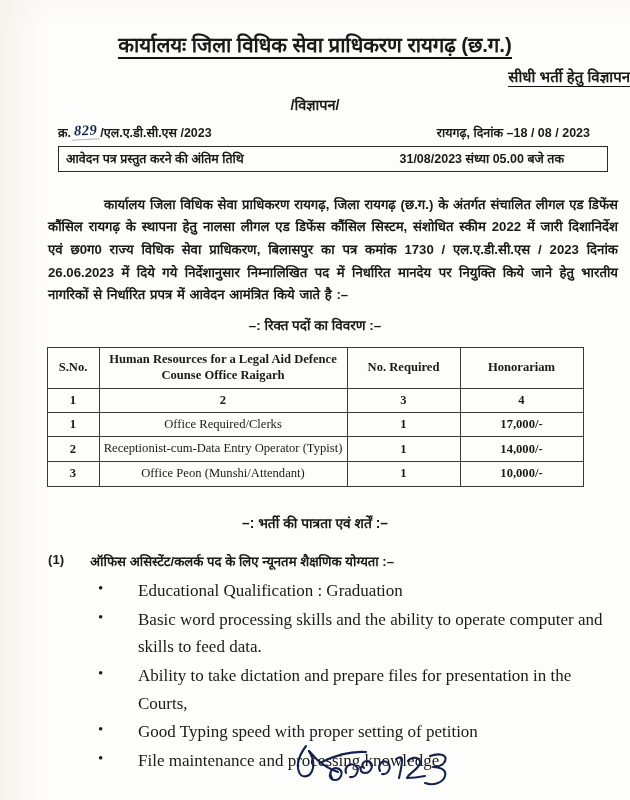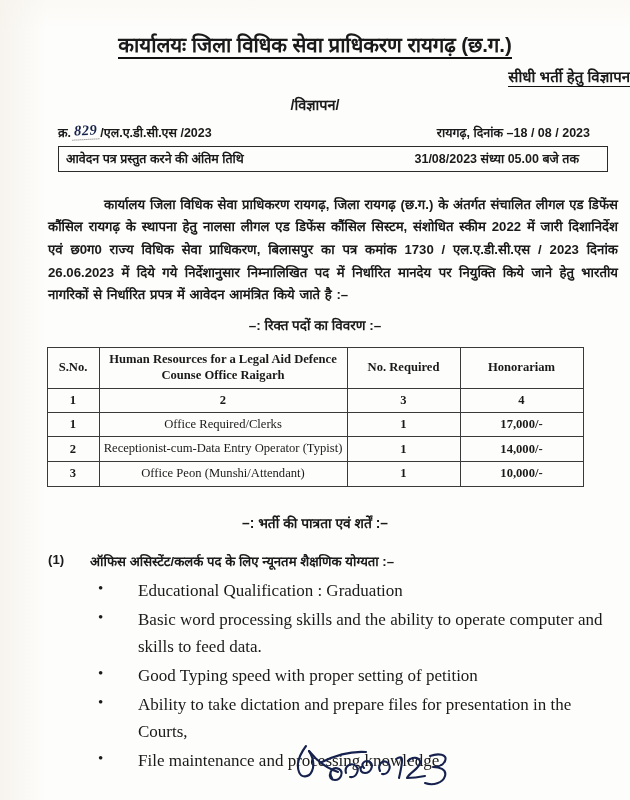--- a/index.html
+++ b/index.html
@@ -79,21 +79,21 @@
     letter-spacing: 0.5px;
     border-bottom: 1px dotted #6a6a6a;
     padding: 0 2px;
   }
   .ref-right { white-space: nowrap; padding-right: 18px; }
 
   
   .lastdate-box {
     margin: 5px 22px 0 58px;
     border: 1.3px solid #2b2b2b;
-    padding: 3px 8px 4px 7px;
+    padding: 3px 23px 4px 7px;
     display: flex;
     justify-content: space-between;
     align-items: baseline;
     font-family: "Liberation Sans", sans-serif;
     font-size: 12.5px;
     font-weight: 600;
   }
   .lastdate-box .val { padding-right: 20px; }
 
   
@@ -268,22 +268,22 @@
   <div class="elig-head">–: भर्ती की पात्रता एवं शर्तें :–</div>
 
   <div class="clause">
     <span class="cnum">(1)</span>
     <span>ऑफिस असिस्टेंट/कलर्क  पद के लिए न्यूनतम शैक्षणिक योग्यता :–</span>
   </div>
 
   <ul class="reqs">
     <li>Educational Qualification : Graduation</li>
     <li>Basic word processing skills and the ability to operate computer and skills to feed data.</li>
+    <li>Ability to take dictation and prepare files for presentation in the Courts,</li>
     <li>Good Typing speed with proper setting of petition</li>
-    <li>Ability to take dictation and prepare files for presentation in the Courts,</li>
     <li>File maintenance and processing knowledge.</li>
   </ul>
 
   <div class="sig-wrap">
     <svg width="180" height="52" viewBox="0 0 180 52">
       <g fill="none" stroke="#16224d" stroke-width="2.1" stroke-linecap="round" stroke-linejoin="round">
         <path d="M14 4 C8 12, 4 22, 7 30 C9 36, 17 36, 20 29 C23 22, 20 14, 17 9"></path>
         <path d="M17 9 C24 18, 34 26, 46 30"></path>
         <path d="M30 20 C44 13, 60 9, 74 10"></path>
         <path d="M40 36 C36 30, 41 24, 47 27 C52 30, 49 38, 43 38 C39 38, 37 35, 38 32"></path>

